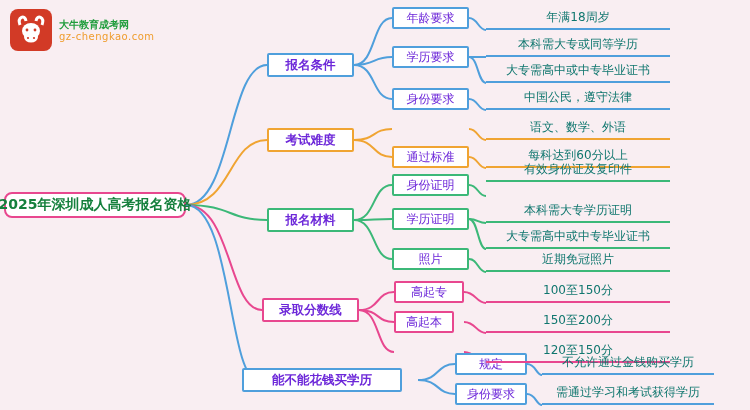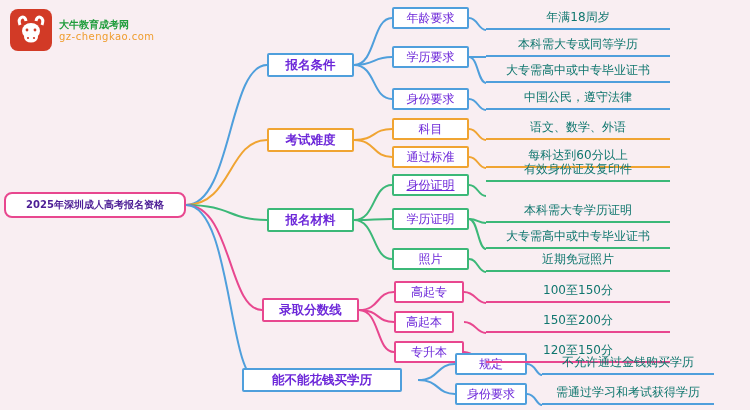--- a/index.html
+++ b/index.html
@@ -2,21 +2,21 @@
 <html><head>
 <meta charset="utf-8">
 <style>
   html,body{margin:0;padding:0;}
   body{font-family:"DejaVu Sans","Liberation Sans",sans-serif;}
   #canvas{position:relative;width:750px;height:410px;background:#f9eef2;overflow:hidden;}
   svg.links{position:absolute;left:0;top:0;z-index:1;}
   .node{position:absolute;z-index:2;background:#fff;border:2px solid #999;border-radius:2px;
         display:flex;align-items:center;justify-content:center;box-sizing:border-box;
         font-size:12px;color:#6d28d9;white-space:nowrap;}
-  .root{height:26px;border-radius:8px;font-size:10px;font-weight:600;color:#4c1d95;border-color:#e8478f;}
+  .root{height:26px;border-radius:8px;font-size:14px;font-weight:600;color:#15803d;border-color:#e8478f;}
   .branch{height:24px;font-size:12.5px;font-weight:600;}
   .child{height:22px;}
   .leaf{position:absolute;z-index:2;height:22px;display:flex;align-items:flex-end;justify-content:center;
         box-sizing:border-box;font-size:12px;color:#0f766e;border-bottom:2px solid #999;
         padding-bottom:2px;white-space:nowrap;}
   .c-blue{border-color:#4f9fdc;}
   .c-orange{border-color:#f0a432;}
   .c-green{border-color:#3cb878;}
   .c-pink{border-color:#e8478f;}
   .logo{position:absolute;left:10px;top:9px;z-index:3;display:flex;align-items:center;gap:7px;}
@@ -97,30 +97,28 @@
   <div class="node branch c-blue" style="left:267px;top:53px;width:87px;">报名条件</div>
   <div class="node branch c-orange" style="left:267px;top:128px;width:87px;">考试难度</div>
   <div class="node branch c-green" style="left:267px;top:208px;width:87px;">报名材料</div>
   <div class="node branch c-pink" style="left:262px;top:298px;width:97px;">录取分数线</div>
   <div class="node branch c-blue" style="left:242px;top:368px;width:160px;font-family:Liberation Serif, serif;">能不能花钱买学历</div>
 
   <div class="node child c-blue" style="left:392px;top:7px;width:77px;">年龄要求</div>
   <div class="node child c-blue" style="left:392px;top:46px;width:77px;">学历要求</div>
   <div class="node child c-blue" style="left:392px;top:88px;width:77px;">身份要求</div>
 
-  <div class="node child c-orange" style="left:392px;top:118px;width:77px;">科目</div>
   <div class="node child c-orange" style="left:392px;top:146px;width:77px;">通过标准</div>
 
-  <div class="node child c-green" style="left:392px;top:174px;width:77px;text-decoration:underline;">身份证明</div>
+  <div class="node child c-green" style="left:392px;top:174px;width:77px;">身份证明</div>
   <div class="node child c-green" style="left:392px;top:208px;width:77px;">学历证明</div>
   <div class="node child c-green" style="left:392px;top:248px;width:77px;">照片</div>
 
   <div class="node child c-pink" style="left:394px;top:281px;width:70px;">高起专</div>
   <div class="node child c-pink" style="left:394px;top:311px;width:60px;">高起本</div>
-  <div class="node child c-pink" style="left:394px;top:341px;width:70px;">专升本</div>
 
   <div class="node child c-blue" style="left:455px;top:353px;width:72px;">规定</div>
   <div class="node child c-blue" style="left:455px;top:383px;width:72px;">身份要求</div>
 
   <div class="leaf c-blue" style="left:486px;top:8px;width:184px;">年满18周岁</div>
   <div class="leaf c-blue" style="left:486px;top:35px;width:184px;">本科需大专或同等学历</div>
   <div class="leaf c-blue" style="left:486px;top:61px;width:184px;">大专需高中或中专毕业证书</div>
   <div class="leaf c-blue" style="left:486px;top:88px;width:184px;">中国公民，遵守法律</div>
 
   <div class="leaf c-orange" style="left:486px;top:118px;width:184px;">语文、数学、外语</div>

